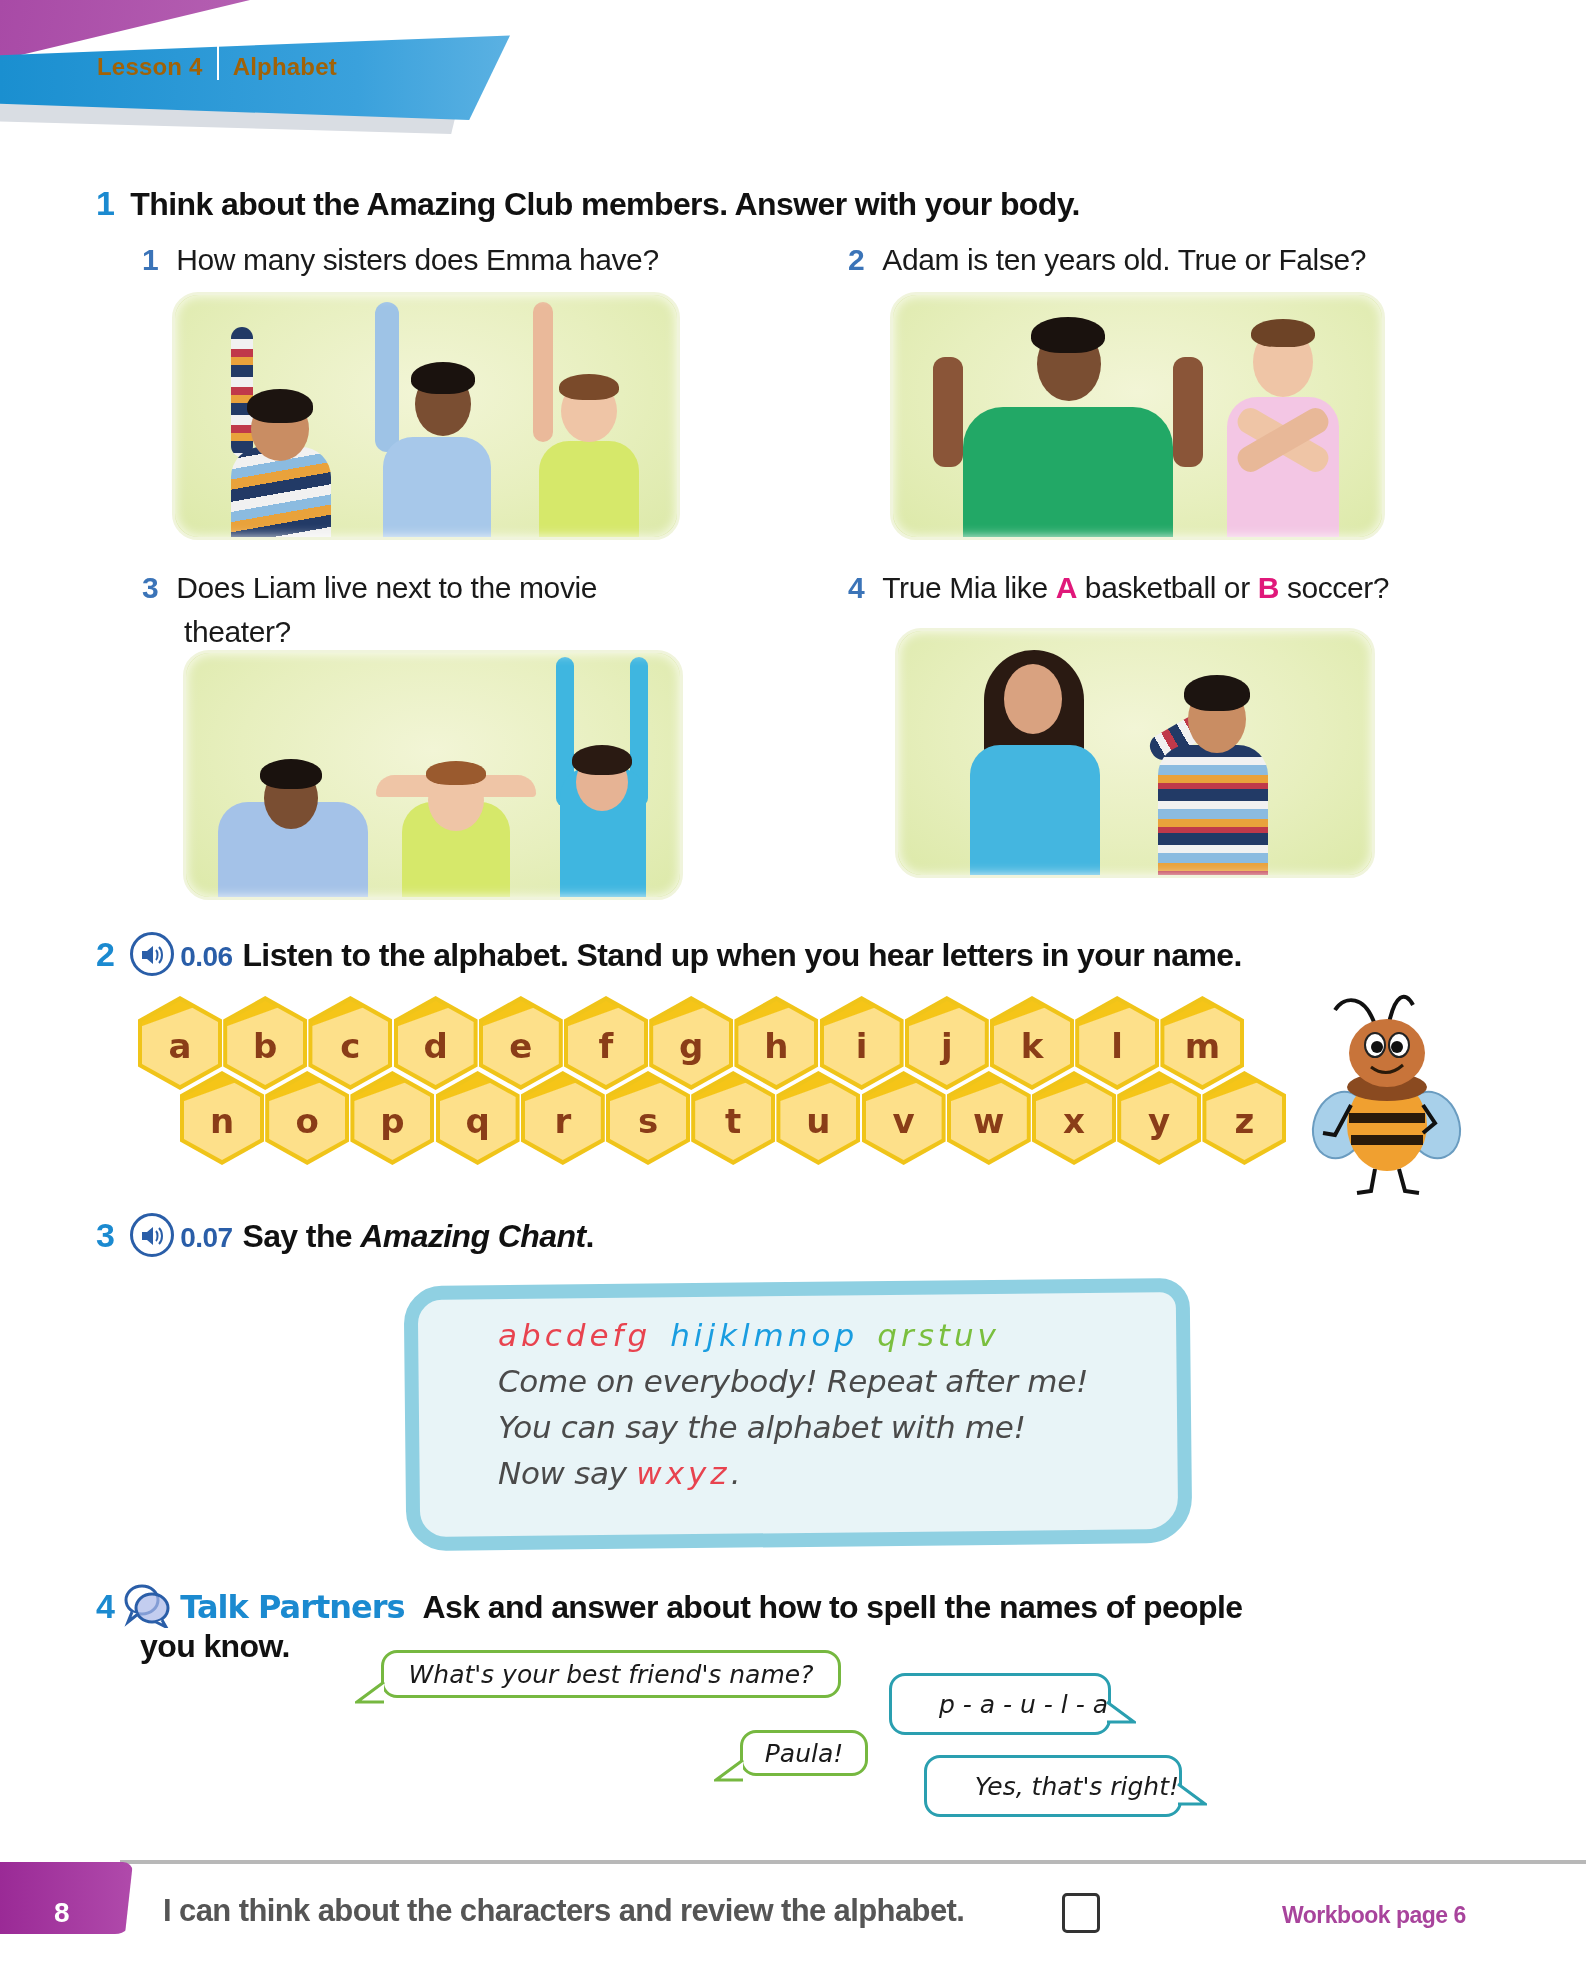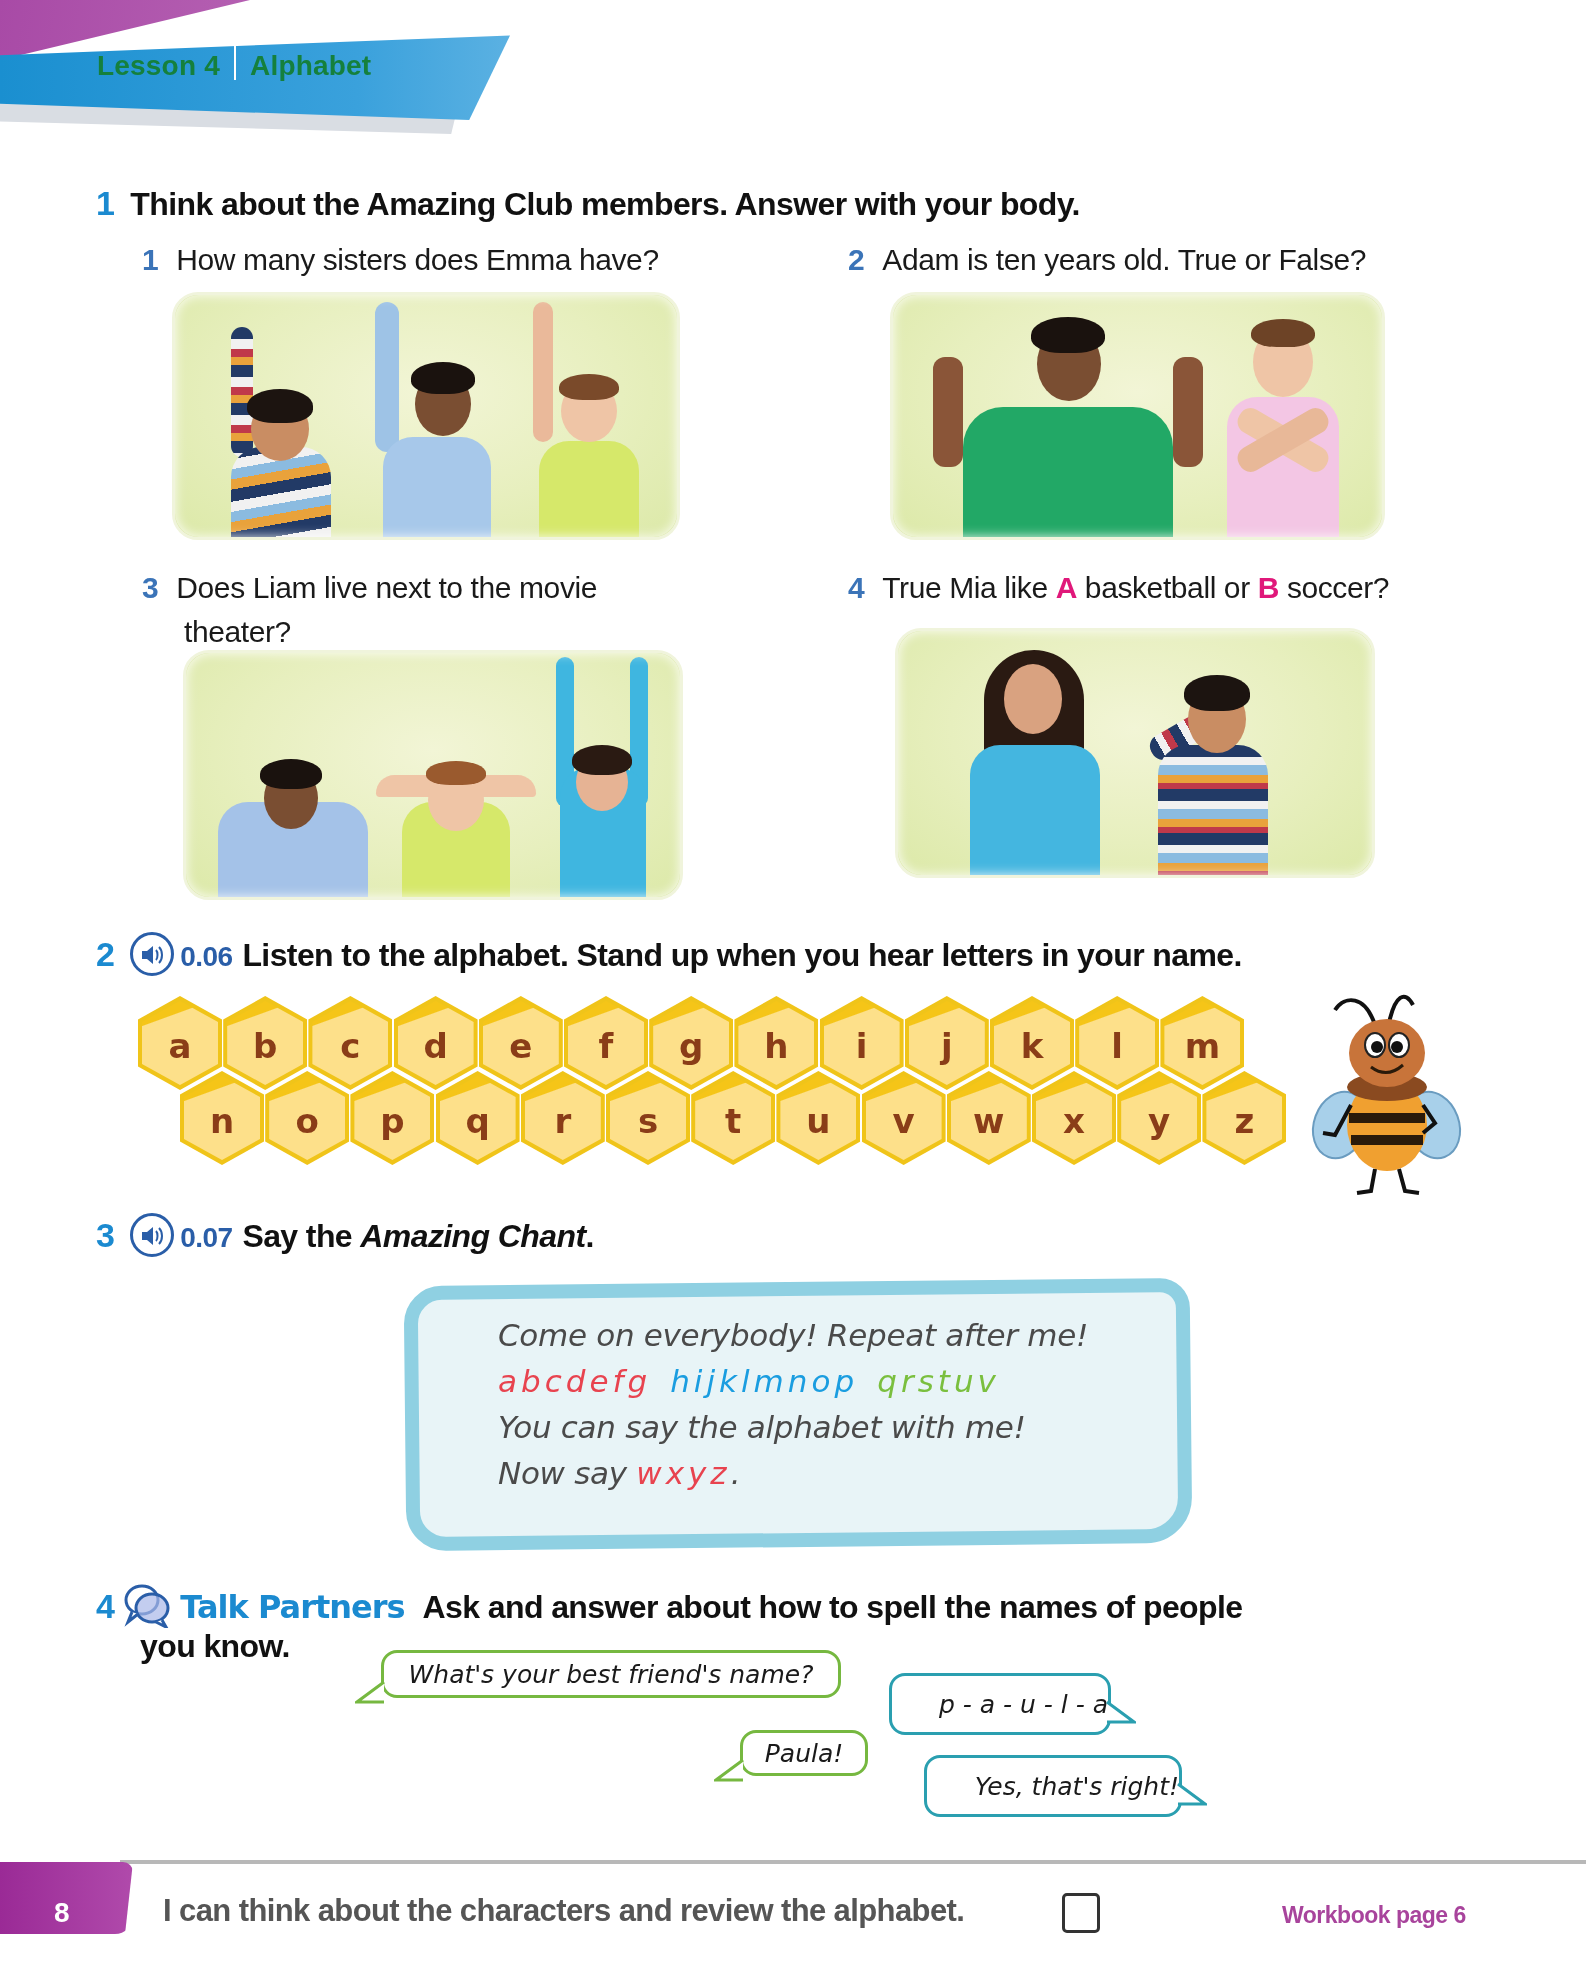--- a/index.html
+++ b/index.html
@@ -7,21 +7,21 @@
   body { position: relative; font-family: "Liberation Sans", sans-serif; color: #1a1a1a; }
 
   
   .purple-wedge { position: absolute; left: 0; top: 0; width: 250px; height: 60px;
     background: linear-gradient(100deg, #a84aa6, #b560b2); clip-path: polygon(0 0, 100% 0, 0 100%); }
   .banner-shadow { position: absolute; left: 0; top: 56px; width: 470px; height: 78px; background: #d9dde3;
     clip-path: polygon(0 18%, 100% 0, 96% 100%, 0 84%); }
   .banner { position: absolute; left: 0; top: 30px; width: 510px; height: 90px;
     background: linear-gradient(90deg, #1a8fd0, #3aa1dc 70%, #5bb1e2);
     clip-path: polygon(0 28%, 100% 6%, 92% 100%, 0 82%); }
-  .banner-title { position: absolute; left: 97px; top: 46px; font-size: 28px; font-weight: bold; color: #15803d; letter-spacing: 0.2px; white-space: nowrap; }
+  .banner-title { position: absolute; left: 97px; top: 46px; font-size: 24px; font-weight: bold; color: #a16207; letter-spacing: 0.2px; white-space: nowrap; }
   .banner-title .sep { display: inline-block; width: 2px; height: 34px; background: #fff; margin: 0 14px; vertical-align: -5px; }
 
   
   .act { position: absolute; font-size: 32px; font-weight: bold; color: #111; white-space: nowrap; letter-spacing: -0.6px; }
   .act .num { color: #1b8ad0; margin-right: 16px; font-size: 34px; }
   .audio { display: inline-block; width: 44px; height: 44px; border: 3px solid #2a5ea8; border-radius: 50%;
     vertical-align: -10px; position: relative; margin-right: 6px; }
   .audio svg { position: absolute; left: 7px; top: 8px; }
   .track { color: #2a5ea8; font-size: 28px; margin-right: 10px; }
 
@@ -342,24 +342,24 @@
 
 <div class="act" style="left:96px; top:1213px;">
   <span class="num">3</span><span class="audio"><svg width="26" height="24" viewBox="0 0 26 24">
         <path d="M2 8h5l6-5v18l-6-5H2z" fill="#2a5ea8"></path>
         <path d="M16 7c2 2 2 8 0 10M19 4c4 4 4 12 0 16" stroke="#2a5ea8" stroke-width="2" fill="none"></path>
       </svg></span><span class="track">0.07</span><span>Say the </span><i>Amazing Chant</i><span>.</span>
 </div>
 
 <div class="chant"></div>
 <div class="chant-lines">
-  <div>Come on everybody! Repeat after me!</div>
   <div>
     <span class="red">abcdefg</span>&nbsp;&nbsp;<span class="blue">hijklmnop</span>&nbsp;&nbsp;<span class="green">qrstuv</span>
   </div>
+  <div>Come on everybody! Repeat after me!</div>
   <div>You can say the alphabet with me!</div>
   <div>
     <span>Now say </span><span class="red">wxyz</span><span>.</span>
   </div>
 </div>
 
 <div class="act" style="left:96px; top:1582px;">
   <span class="num" style="margin-right:8px;">4</span><span style="display:inline-block; vertical-align:-10px; margin-right:8px;"><svg width="50" height="46" viewBox="0 0 50 46">
         <ellipse cx="20" cy="18" rx="16" ry="14" fill="#fff" stroke="#2a5ea8" stroke-width="3"></ellipse>
         <ellipse cx="30" cy="26" rx="16" ry="14" fill="#a9b8e8" fill-opacity="0.7" stroke="#2a5ea8" stroke-width="3"></ellipse>

